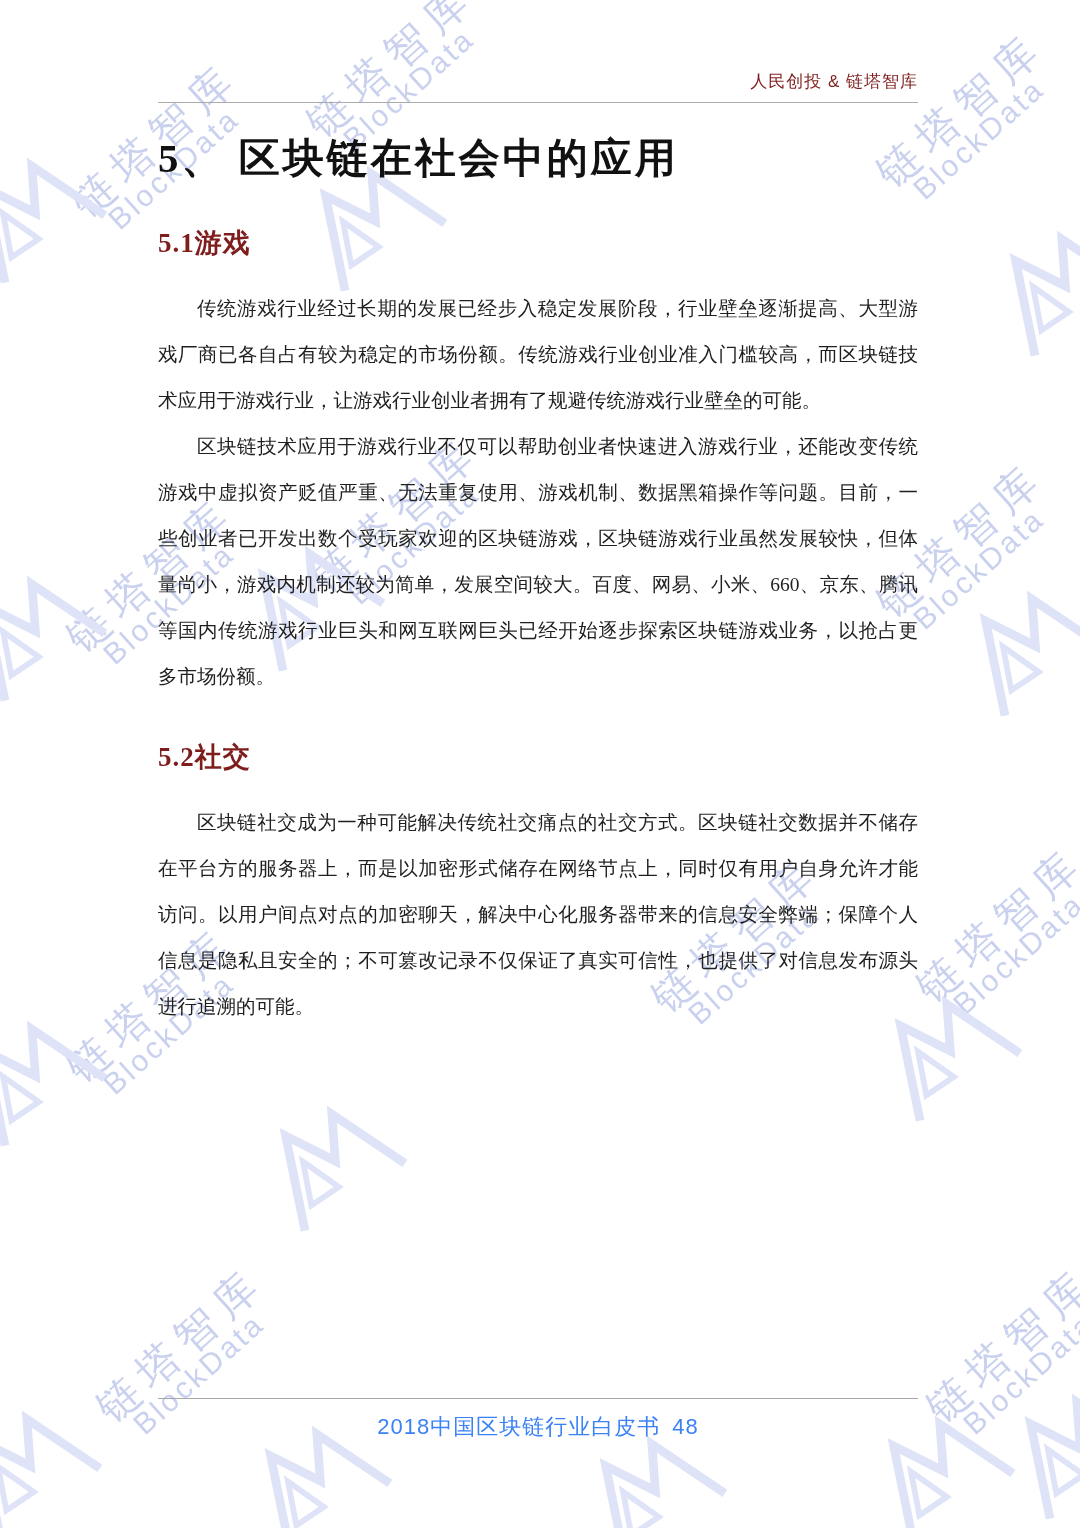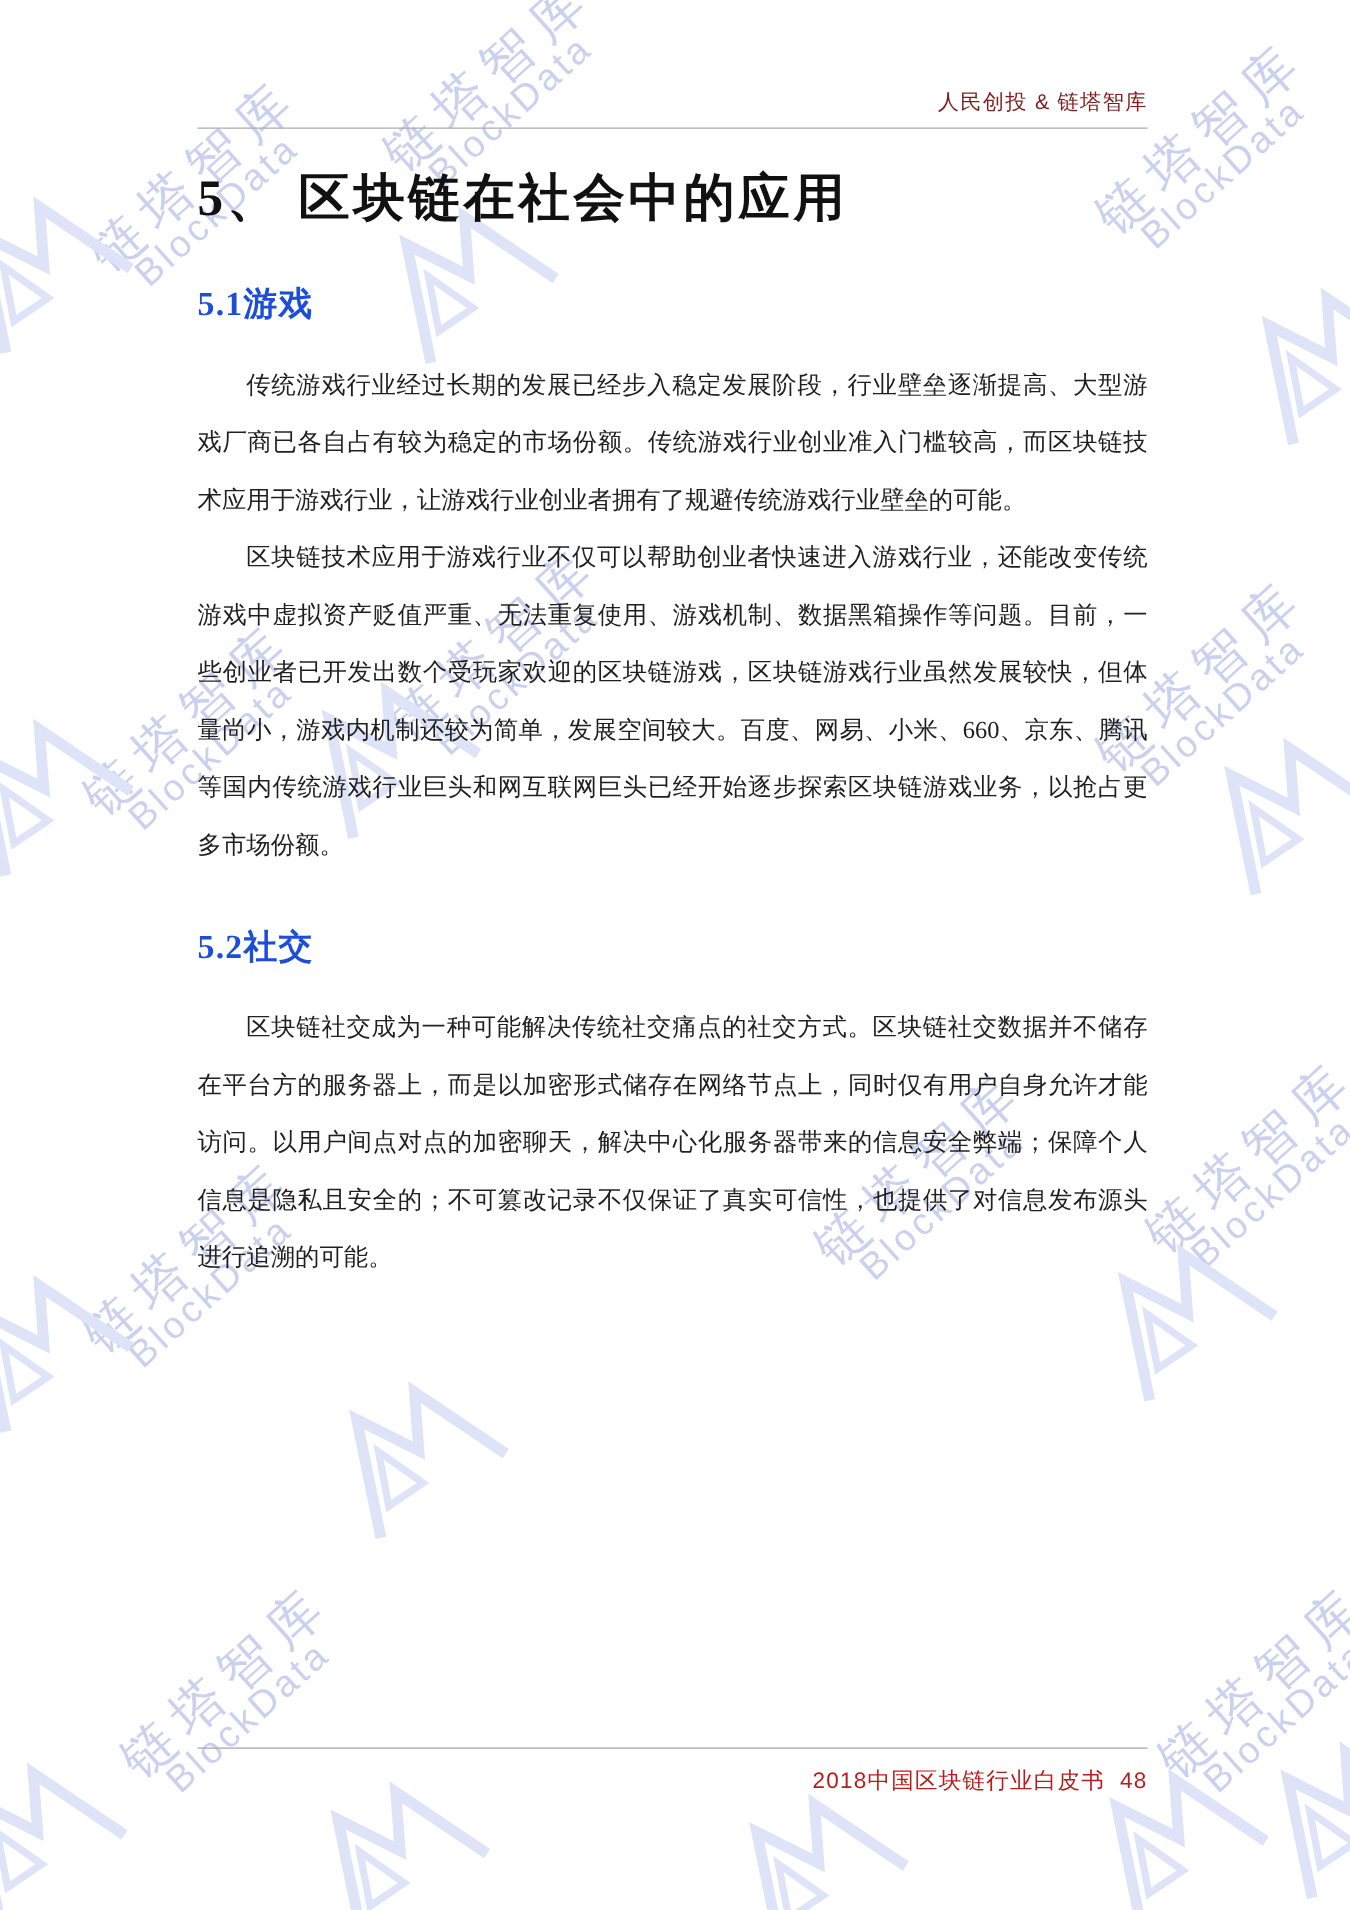--- a/index.html
+++ b/index.html
@@ -65,35 +65,35 @@
   .doc-body { font-size: 19.5px; line-height: 46px; text-align: justify; }
   .doc-body p { text-indent: 2em; margin: 0; }
   p.intro { margin-top: 40px; }
 
   h2.sec-heading {
     margin-top: 34px;
     margin-bottom: 20px;
     font-size: 27px;
     font-weight: bold;
     letter-spacing: 1px;
-    color: #1d4ed8;
+    color: #7f1d1d;
   }
 
   .page-footer {
     position: absolute;
     left: 158px; right: 162px;
     top: 1398px;
     font-family: "Liberation Sans", "DejaVu Sans", sans-serif;
   }
   .footer-rule { border: none; border-top: 1px solid #a6a6a6; }
   .footer-text {
     margin-top: 13px;
-    text-align: right;
-    font-size: 18px;
-    color: #b91c1c;
+    text-align: center;
+    font-size: 22px;
+    color: #3b82f6;
     letter-spacing: 1px;
   }
   .footer-page { margin-left: 12px; }
 </style>
 </head>
 <body>
 
 <div class="watermark-layer">
     <div class="wm-group" style="left: 165px; top: 150px; color: rgb(201, 209, 238);">
     <div class="wm-cn">链塔智库</div>

